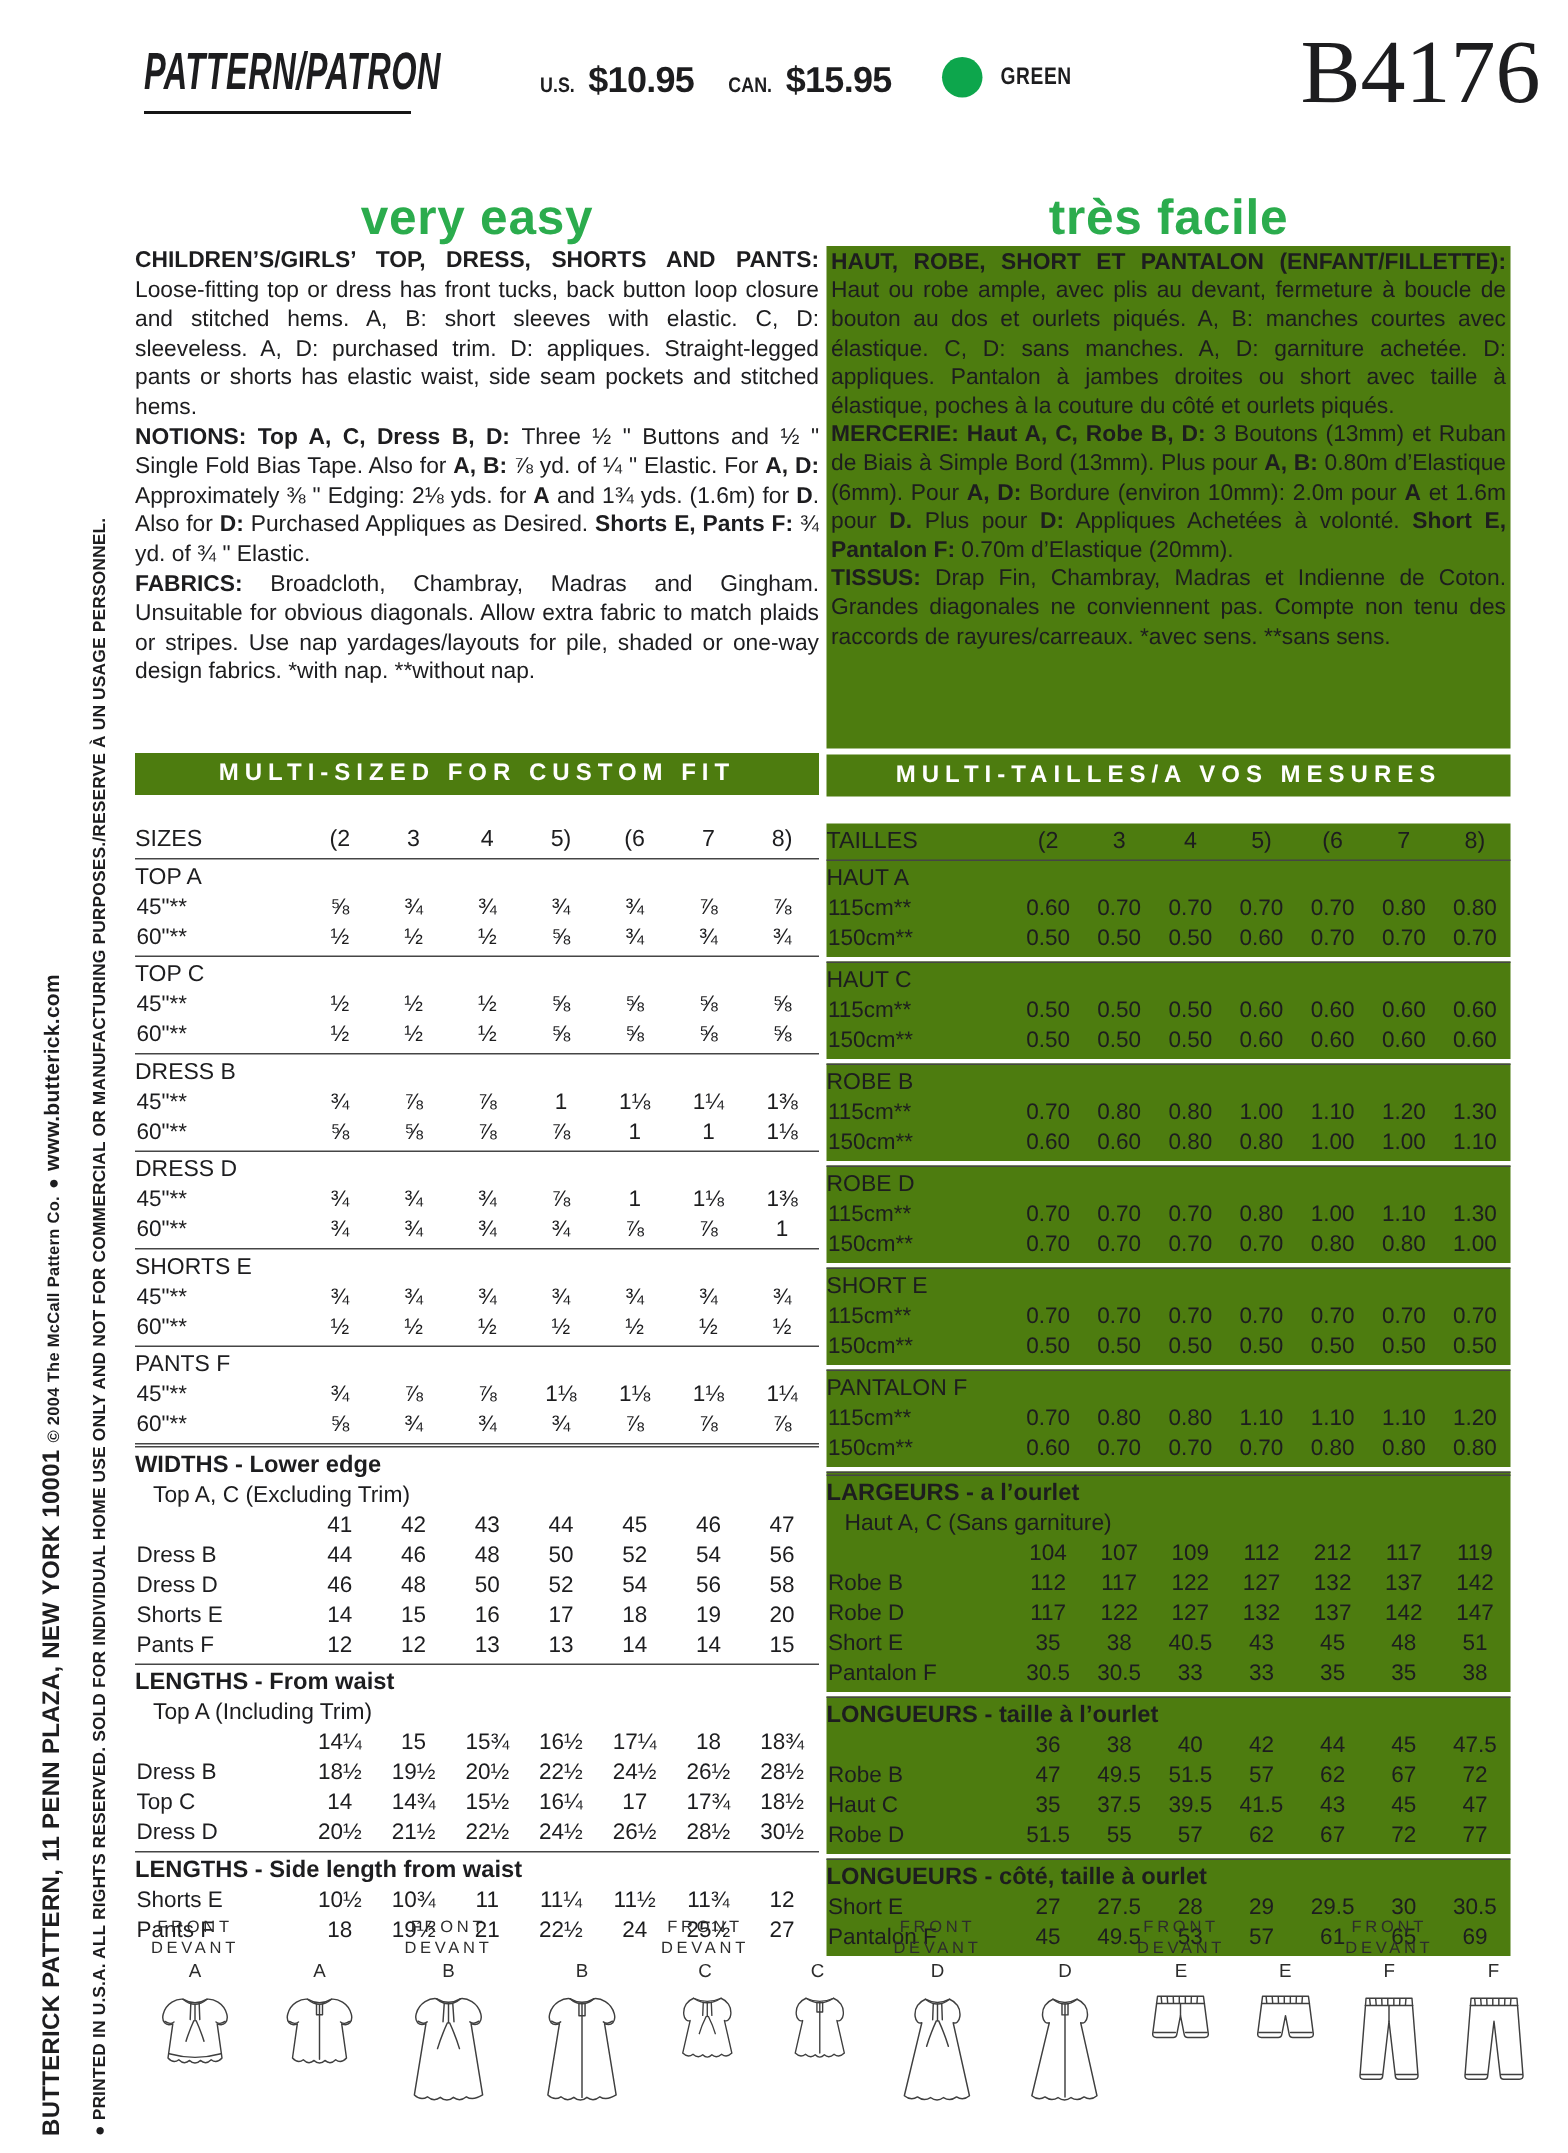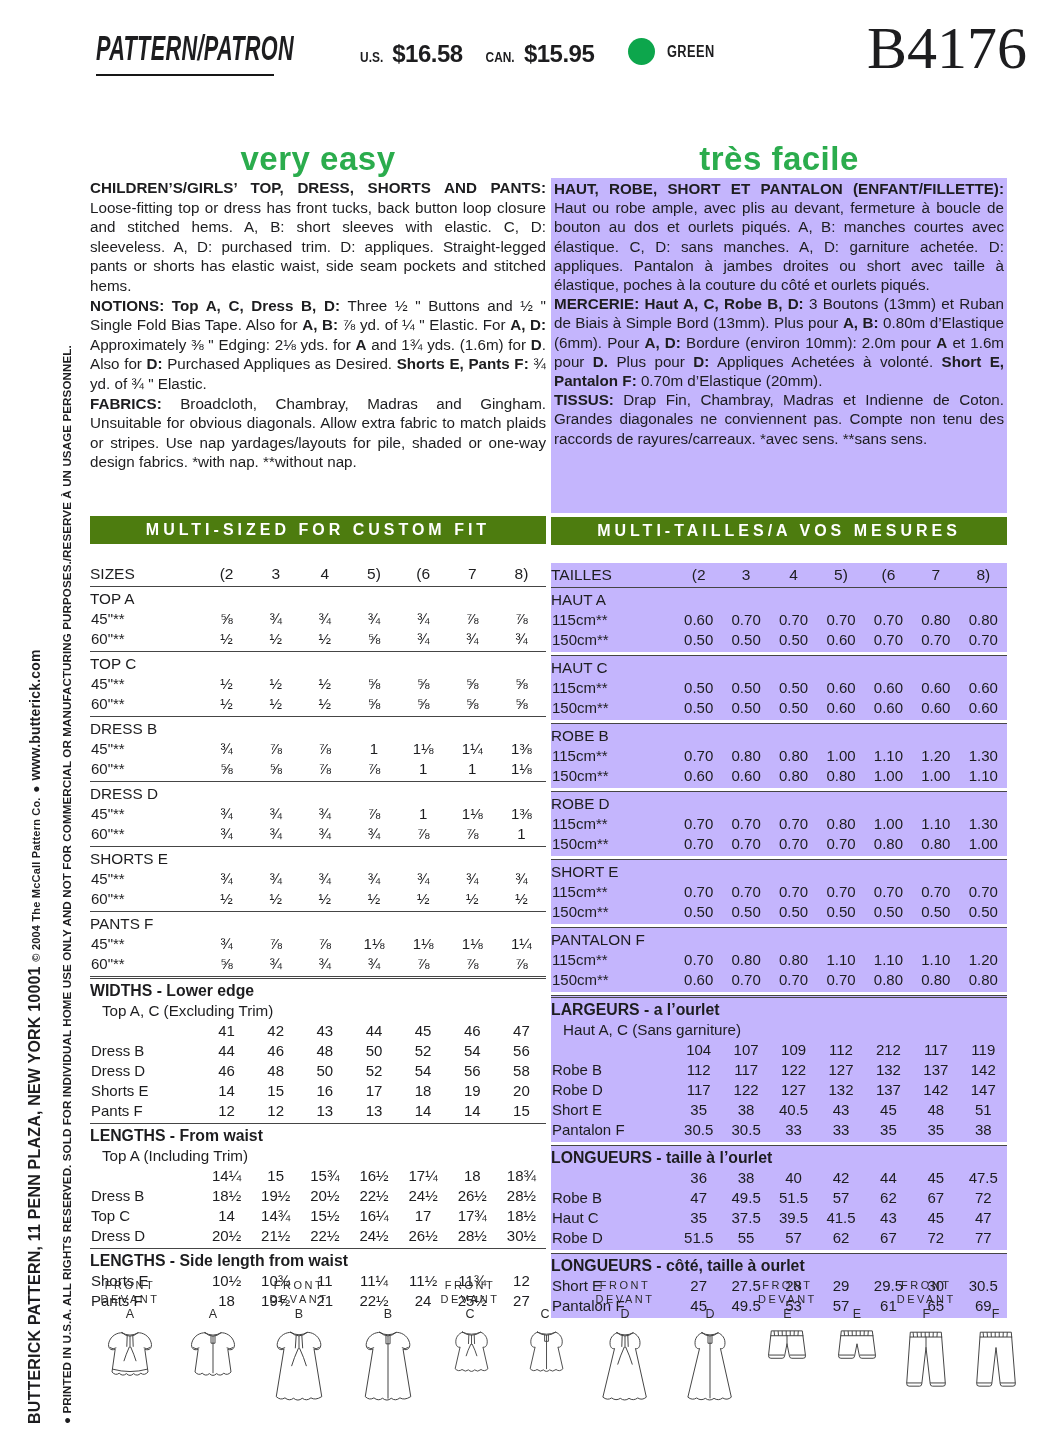--- a/index.html
+++ b/index.html
@@ -24,21 +24,21 @@
   .prices { position:absolute; left:268px; top:24px; display:flex; align-items:baseline; }
   .price-cur { font-size:14px; font-weight:bold; margin-right:7px; transform:scaleX(.85); }
   .price-val { font-size:24px; font-weight:bold; margin-right:20px; letter-spacing:-.5px; }
   .colorway { position:absolute; left:538px; top:22px; display:flex; align-items:center; }
   .dot { width:27px; height:27px; border-radius:50%; }
   .color-name { font-weight:bold; font-size:16px; margin-left:12px; letter-spacing:.5px;
                 transform:scaleX(.8); transform-origin:0 50%; }
   .pattern-number { position:absolute; right:0; top:-2px;
                     font-family:"Liberation Serif", serif; font-size:60px; font-weight:500; }
   
-  .columns { position:absolute; left:90px; top:142px; width:922px; display:flex; gap:5px; }
+  .columns { position:absolute; left:90px; top:128px; width:922px; display:flex; gap:5px; }
   .col { width:456px; }
   .tagline { text-align:center; font-size:33px; font-weight:800; letter-spacing:.5px;
              height:36px; line-height:34px; }
   .paras { font-size:15.2px; line-height:19.6px; text-align:justify; height:334px; overflow:hidden; }
   .fr .paras { line-height:19.2px; padding:1px 3px 0 3px; }
   .paras p { margin:0; }
   .b { font-weight:bold; }
   
   .size-table { margin-top:4px; }
   .t-bar { background:#4d7c0f; color:#fff; font-weight:bold; text-align:center;
@@ -51,21 +51,21 @@
   .t-row .lab { padding-left:1px; }
   .t-row .val { text-align:center; }
   .sec-name { font-size:15.3px; line-height:21px; }
   .yardage .t-section { border-bottom:1px solid #454545; padding:1px 0 2px 0; }
   .yardage .t-section:last-child { border-bottom:0; }
   .measure { border-top:1px solid #454545; padding:1px 0 2px 0; }
   .measure.dbl { border-top:3px double #454545; }
   .m-title { font-weight:bold; font-size:15.8px; line-height:21px; }
   .m-sub { font-size:15.2px; line-height:20px;margin-left:12px; }
   
-  .fr .paras, .fr .t-head, .fr .t-section, .fr .measure { background:#c4b5fd; }
+  .fr .paras, .fr .t-head, .fr .t-section, .fr .measure { background:#4d7c0f; }
   .fr .yardage .t-section { border-bottom:0; }
   .fr .yardage .t-section + .t-section { border-top:1px solid #454545; margin-top:3px; }
   .fr .measure { margin-top:3px; }
   .fr .measure.dbl { margin-top:3px; }
   
   .figures { position:absolute; left:94px; top:1278px; width:920px; display:flex;gap:11px; }
   .fig { flex:1; display:flex; flex-direction:column; align-items:center; }
   .fig-labels { height:48px; display:flex; flex-direction:column; justify-content:flex-start;
                 align-items:center; font-size:11px; letter-spacing:2.5px; color:#2c2c2c;
                 line-height:14px; }
@@ -85,21 +85,21 @@
   </div>
   <div class="vert vert-legal">● PRINTED IN U.S.A. ALL RIGHTS RESERVED.  SOLD FOR INDIVIDUAL HOME USE ONLY AND NOT FOR COMMERCIAL OR MANUFACTURING PURPOSES./RESERVE À UN USAGE PERSONNEL.</div>
 
   <div class="hdr">
     <div class="brand-wrap">
       <span class="brand">PATTERN/PATRON</span>
     </div>
     <div class="brand-rule"></div>
     <div class="prices">
       <span class="price-cur">U.S.</span>
-      <span class="price-val">$16.58</span>
+      <span class="price-val">$10.95</span>
       <span class="price-cur">CAN.</span>
       <span class="price-val">$15.95</span>
     </div>
     <div class="colorway">
       <span class="dot" style="background: rgb(13, 166, 76);"></span>
       <span class="color-name">GREEN</span>
     </div>
     <div class="pattern-number">B4176</div>
   </div>
 

